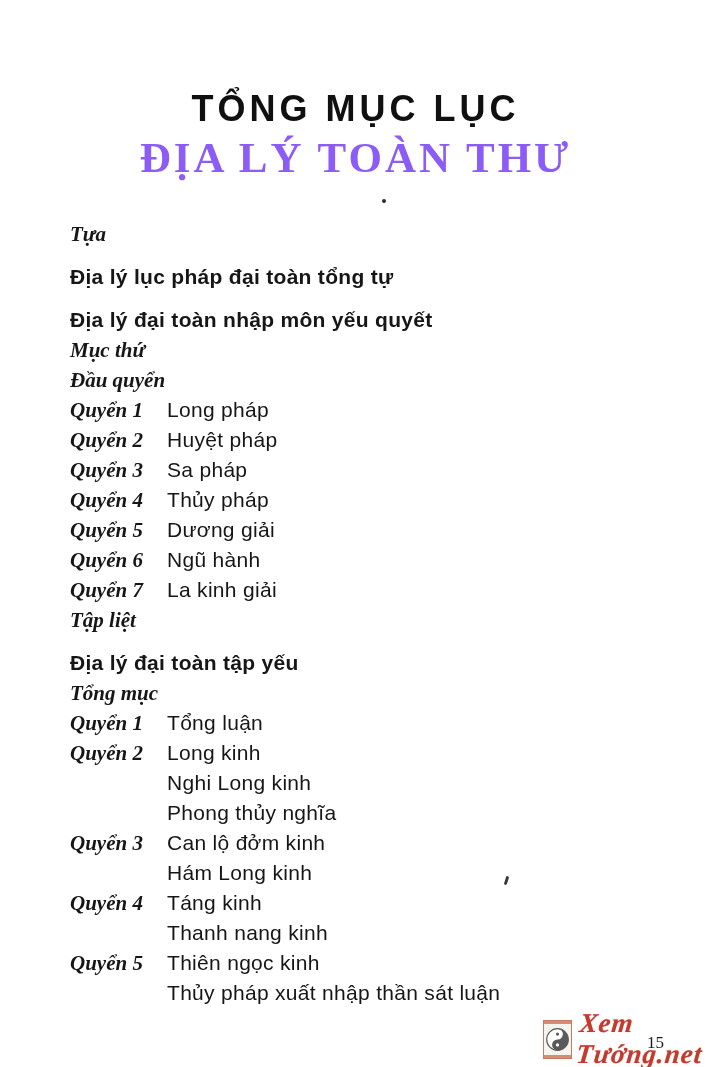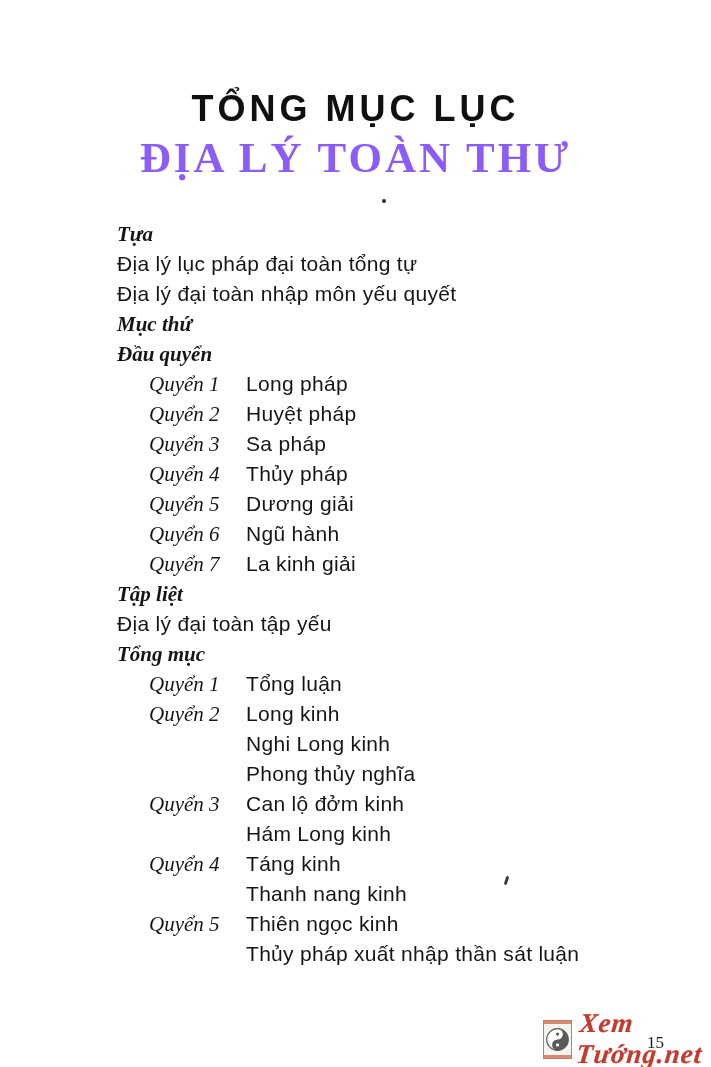--- a/index.html
+++ b/index.html
@@ -39,41 +39,41 @@
   .toc {
     position: absolute;
     top: 219px;
     left: 0;
     width: 100%;
   }
   .row {
     height: 30px;
     line-height: 30px;
     font-size: 21px;
-    padding-left: 117px;
+    padding-left: 70px;
     white-space: nowrap;
     color: #161616;
   }
   .row.heading {
-    font-weight: normal;
+    margin-top: 13px;
+    font-weight: bold;
     letter-spacing: 0.3px;
   }
   .row.preface {
     font-family: "Liberation Serif", serif;
     font-style: italic;
     font-weight: bold;
     font-size: 21px;
   }
   .vol-label {
     display: inline-block;
     width: 97px;
     font-family: "Liberation Serif", serif;
     font-style: italic;
-    font-weight: normal;
-    margin-left: 32px;
+    font-weight: bold;
   }
   .vol-title { letter-spacing: 0.3px; }
   
   .artifact-dot {
     position: absolute;
     left: 382px;
     top: 199px;
     width: 4px;
     height: 4px;
     background: #2a2a2a;

